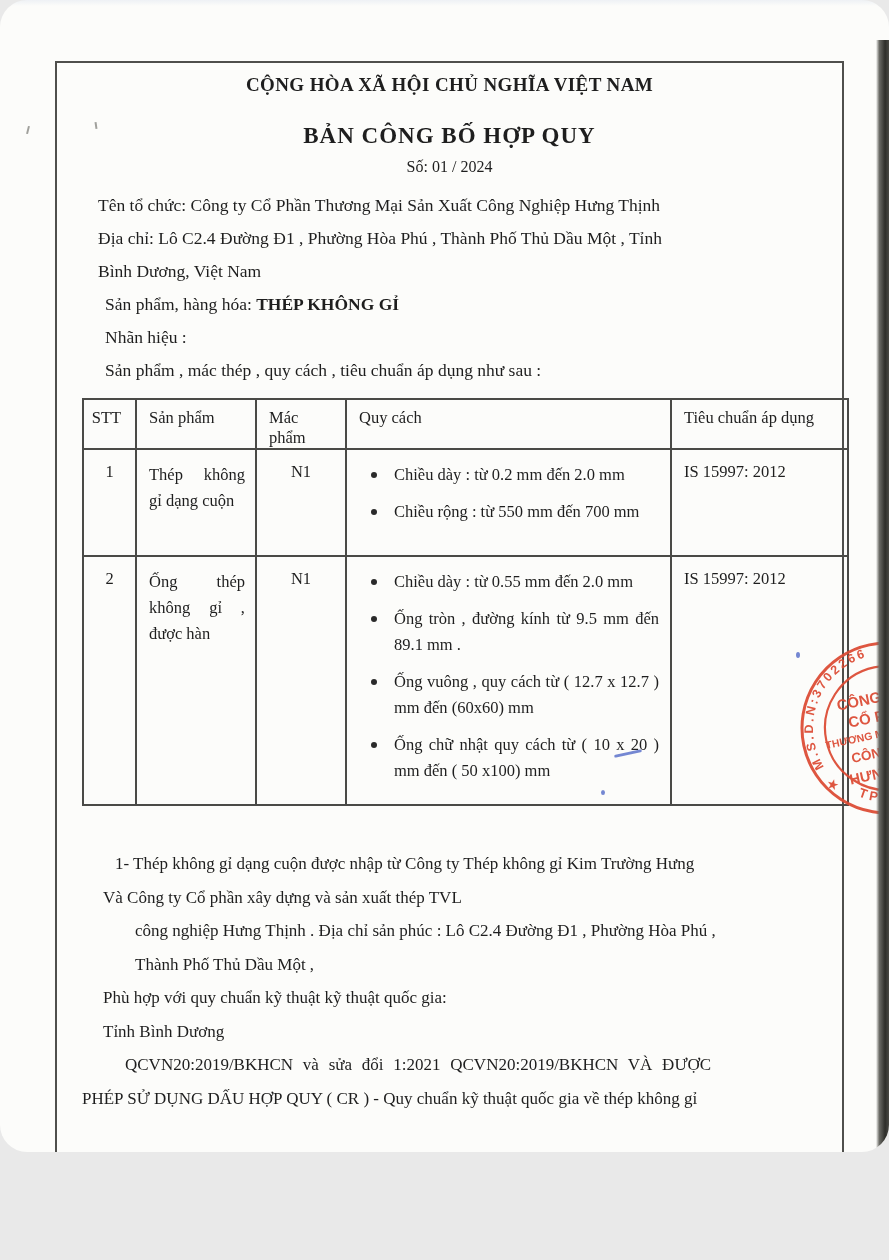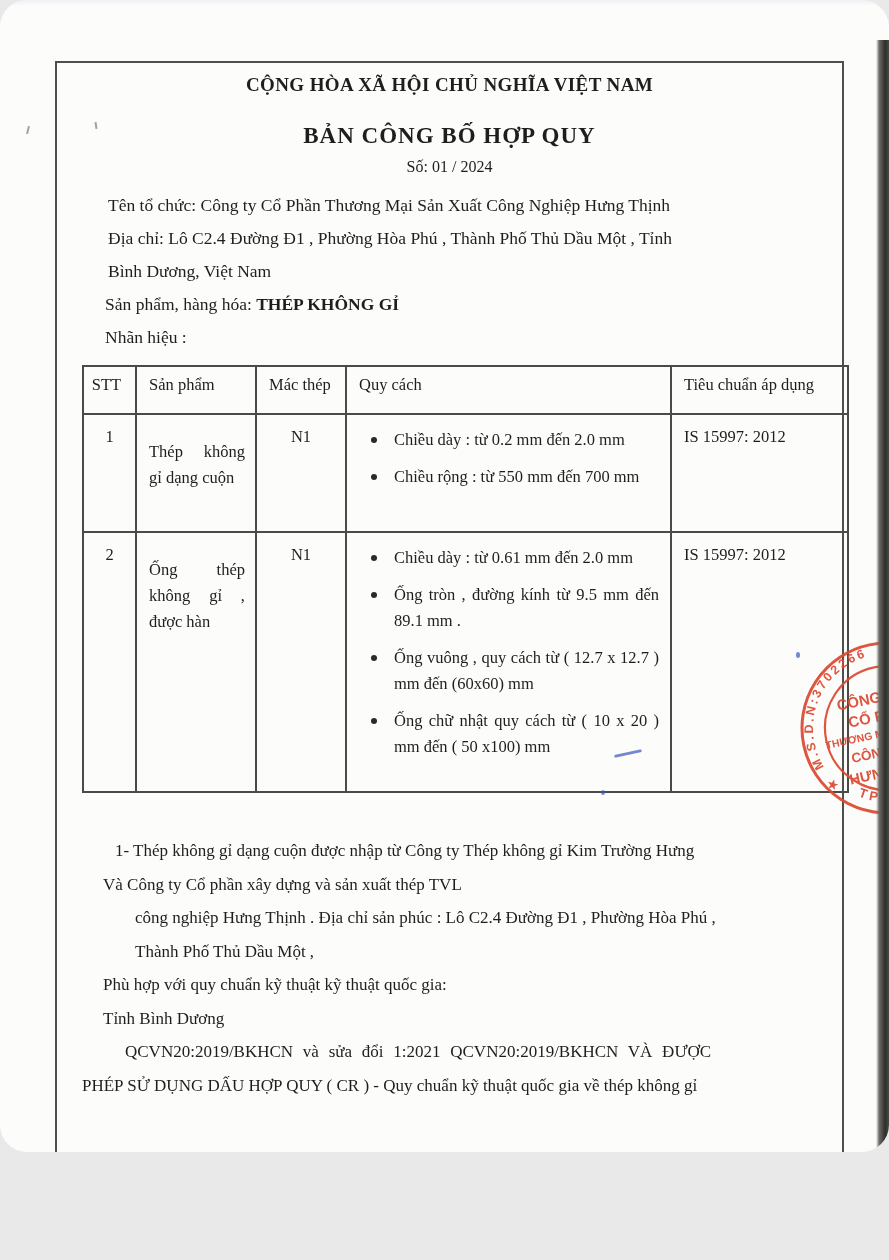--- a/index.html
+++ b/index.html
@@ -19,31 +19,31 @@
     border:2px solid #4f4f4c;box-sizing:border-box;padding:0 20px;z-index:1;}
   
   .national{margin-top:11px;text-align:center;font-size:19px;font-weight:bold;letter-spacing:.4px;}
   .motto{margin-top:3px;text-align:center;font-size:17px;font-weight:bold;}
   .motto .ul{border-bottom:2px solid #252525;padding:0 6px 2px 16px;display:inline-block;}
   .motto .tail{padding-left:4px;}
   .doc-title{margin-top:27px;text-align:center;font-size:23px;font-weight:bold;letter-spacing:1px;}
   .doc-num{margin-top:9px;text-align:center;font-size:16px;}
   
   .info{margin-top:13px;font-size:17.5px;line-height:33px;}
-  .info .ln{margin-left:31px;white-space:nowrap;}
+  .info .ln{margin-left:21px;white-space:nowrap;}
   .info .ind{margin-left:28px;}
   .bold{font-weight:bold;}
   
   table{border-collapse:collapse;margin:11px 0 0 5px;width:765px;font-size:16.5px;table-layout:fixed;}
   th,td{border:2px solid #4a4a47;vertical-align:top;font-weight:normal;text-align:left;}
   th{height:38px;padding:8px 6px 0 12px;}
   col.c-stt{width:53px;}col.c-sp{width:120px;}col.c-mt{width:90px;}col.c-qc{width:325px;}col.c-tc{width:177px;}
   td{padding-top:12px;}
   td.center{text-align:center;}
-  td.sp{padding:24px 10px 0 12px;text-align:justify;line-height:26px;}
+  td.sp{padding:12px 10px 0 12px;text-align:justify;line-height:26px;}
   td.tc{padding-left:12px;}
   .r1 td{height:92px;}
   .r2 td{height:234px;}
   ul.specs{margin:0;padding:0 10px 0 46px;list-style:none;}
   ul.specs li{position:relative;text-align:justify;line-height:26px;margin-bottom:11px;}
   ul.specs li::before{content:"";position:absolute;left:-23px;top:10px;width:6px;height:6px;border-radius:50%;background:#2a2a2a;}
   
   .notes{margin-top:41px;font-size:17px;line-height:33.5px;}
   .notes .ln{white-space:nowrap;}
   .ml26{margin-left:26px;}.ml38{margin-left:38px;}.ml58{margin-left:58px;}.ml48{margin-left:48px;}.ml5{margin-left:5px;}
@@ -66,35 +66,36 @@
 
     <div class="doc-title">BẢN CÔNG BỐ HỢP QUY</div>
     <div class="doc-num">Số: 01 / 2024</div>
 
     <div class="info">
       <div class="ln">Tên tổ chức: Công ty Cổ Phần Thương Mại Sản Xuất Công Nghiệp Hưng Thịnh</div>
       <div class="ln">Địa chỉ: Lô C2.4 Đường Đ1 , Phường Hòa Phú , Thành Phố Thủ Dầu Một , Tỉnh</div>
       <div class="ln">Bình Dương, Việt Nam</div>
       <div class="ln ind"><span>Sản phẩm, hàng hóa: </span><span class="bold">THÉP KHÔNG GỈ</span></div>
       <div class="ln ind">Nhãn hiệu :</div>
+      <div class="ln ind">Sản phẩm , mác thép , quy cách , tiêu chuẩn áp dụng như sau :</div>
     </div>
 
     <table>
       <colgroup>
           <col class="c-stt">
           <col class="c-sp">
           <col class="c-mt">
           <col class="c-qc">
           <col class="c-tc">
         </colgroup>
       <tbody>
           <tr>
         <th style="text-align:center;padding-left:0;margin-top:20px;">STT</th>
         <th>Sản phẩm</th>
-        <th>Mác thép</th>
+        <th>Mác phẩm</th>
         <th>Quy cách</th>
         <th>Tiêu chuẩn áp dụng</th>
       </tr>
       <tr class="r1">
         <td class="center">1</td>
         <td class="sp">Thép không gỉ dạng cuộn</td>
         <td class="center">N1</td>
         <td>
           <ul class="specs">
             <li>Chiều dày : từ 0.2 mm đến 2.0 mm</li>
@@ -102,21 +103,21 @@
           </ul>
         </td>
         <td class="tc">IS 15997: 2012</td>
       </tr>
       <tr class="r2">
         <td class="center">2</td>
         <td class="sp">Ống thép không gỉ , được hàn</td>
         <td class="center">N1</td>
         <td>
           <ul class="specs">
-            <li>Chiều dày : từ 0.61 mm đến 2.0 mm</li>
+            <li>Chiều dày : từ 0.55 mm đến 2.0 mm</li>
             <li>Ống tròn , đường kính từ 9.5 mm đến 89.1 mm .</li>
             <li>Ống vuông , quy cách từ ( 12.7 x 12.7 ) mm đến (60x60) mm</li>
             <li>Ống chữ nhật quy cách từ ( 10 x 20 ) mm đến ( 50 x100) mm</li>
           </ul>
         </td>
         <td class="tc">IS 15997: 2012</td>
       </tr>
     </tbody>
       </table>
 

